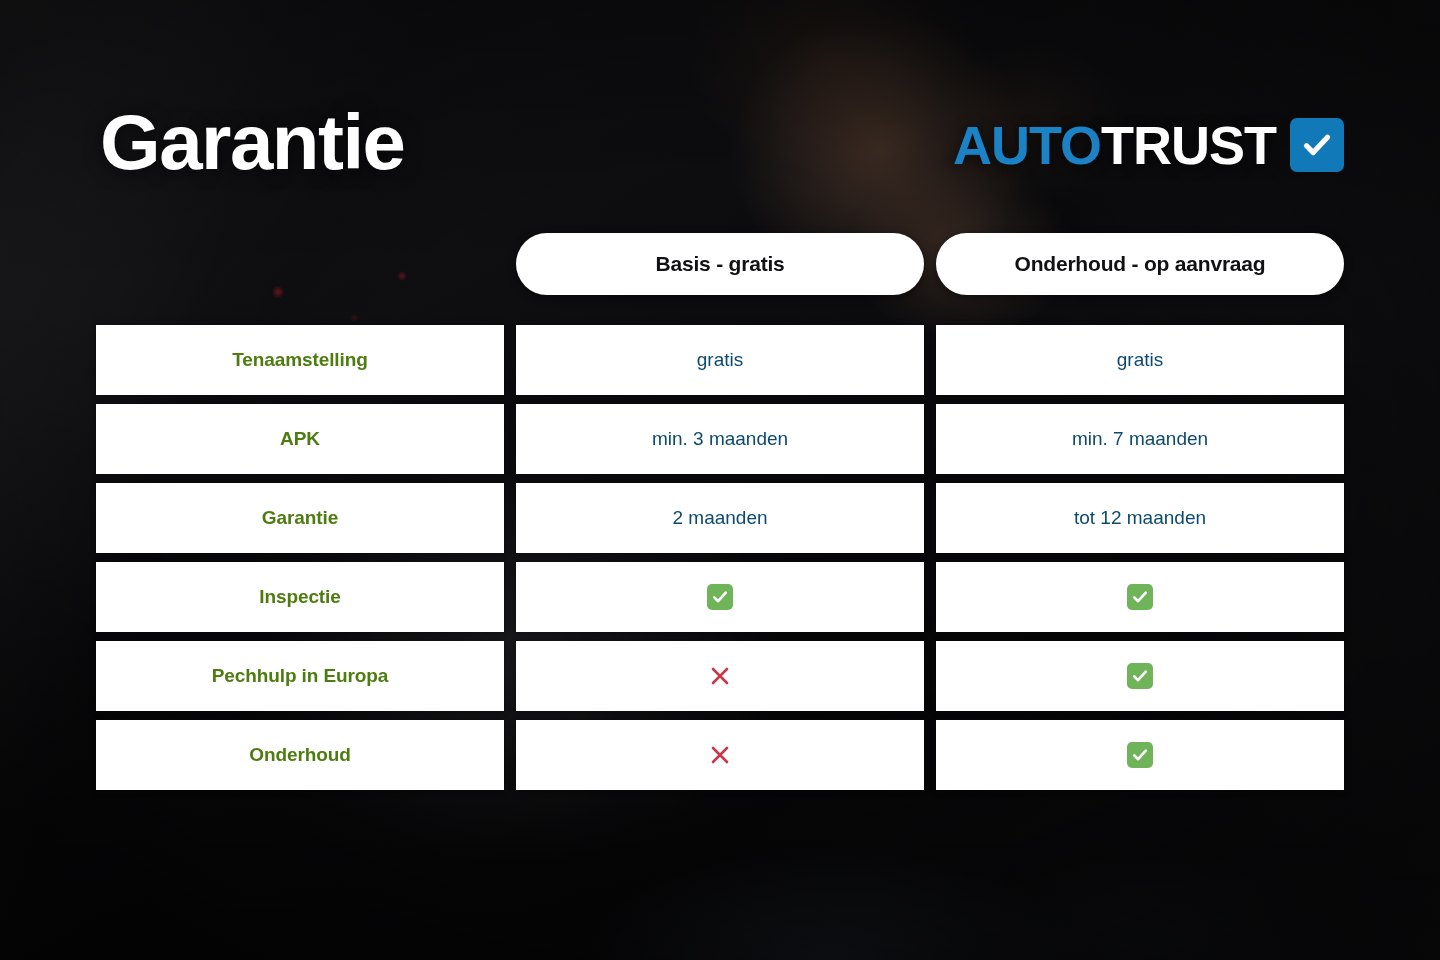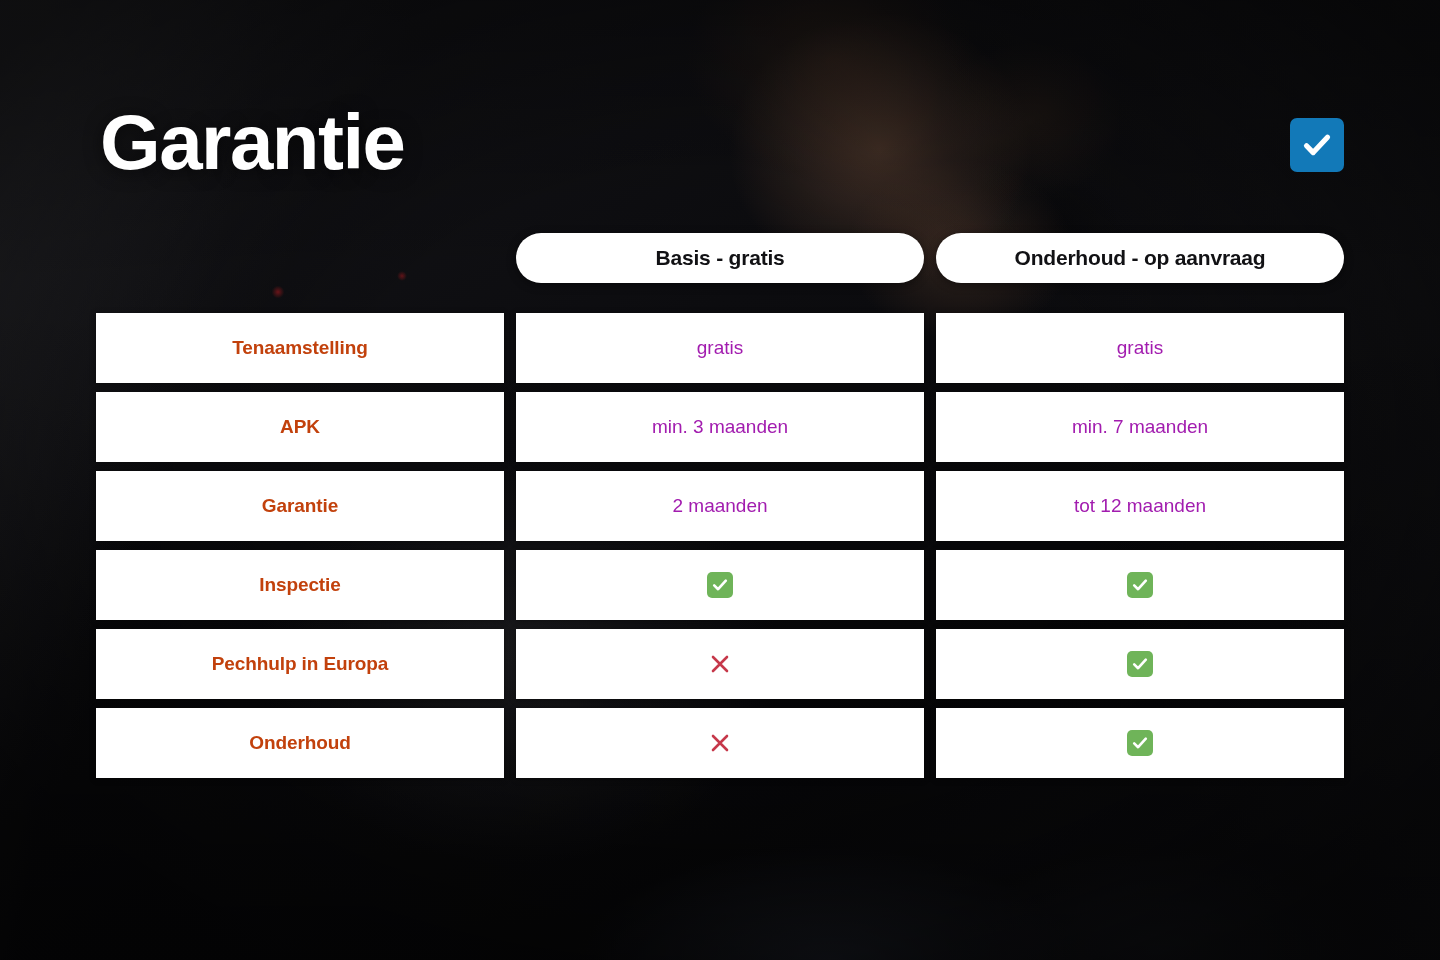--- a/index.html
+++ b/index.html
@@ -118,21 +118,21 @@
   }
 
   .header-row { margin-bottom: 30px; }
 
   .col-label  { width: 408px; flex: none; }
   .col-plan   { width: 408px; flex: none; }
 
   .header-spacer { visibility: hidden; }
 
   .plan-pill {
-    height: 50px;
+    height: 62px;
     background: #ffffff;
     border-radius: 31px;
     display: flex;
     align-items: center;
     justify-content: center;
     font-size: 21px;
     font-weight: 700;
     color: #111114;
     letter-spacing: -.2px;
     box-shadow: 0 2px 10px rgba(0,0,0,.45);
@@ -141,29 +141,29 @@
 
   .data-row { margin-bottom: 9px; }
 
   .cell {
     height: 70px;
     background: #ffffff;
     display: flex;
     align-items: center;
     justify-content: center;
     font-size: 19px;
-    color: #a21caf;
+    color: #0c4a6e;
     text-align: center;
     padding: 0 10px;
     box-shadow: 0 1px 6px rgba(0,0,0,.4);
   }
   .cell.label-cell {
     font-weight: 700;
     font-size: 19px;
-    color: #c2410c;
+    color: #4d7c0f;
     letter-spacing: -.1px;
   }
 
   
   .mark-yes {
     width: 26px;
     height: 26px;
     border-radius: 5px;
     background: #6fb459;
     display: inline-flex;
@@ -186,20 +186,21 @@
 <body>
 
 <div class="stage">
 
   <div class="bg-photo"></div>
   <div class="bg-vignette"></div>
 
   <h1 class="page-title">Garantie</h1>
 
   <div class="brand-logo">
+    <div class="brand-wordmark"><span class="brand-auto">AUTO</span><span class="brand-trust">TRUST</span></div>
     <div class="brand-check">
       <svg width="34" height="34" viewBox="0 0 34 34" aria-hidden="true">
         <path d="M6.5 17.8 L13.2 24.6 L27.5 9.2" fill="none" stroke="#ffffff" stroke-width="5.2" stroke-linecap="round" stroke-linejoin="round"></path>
       </svg>
     </div>
   </div>
 
   <div class="compare-table">
 
     <div class="header-row">

